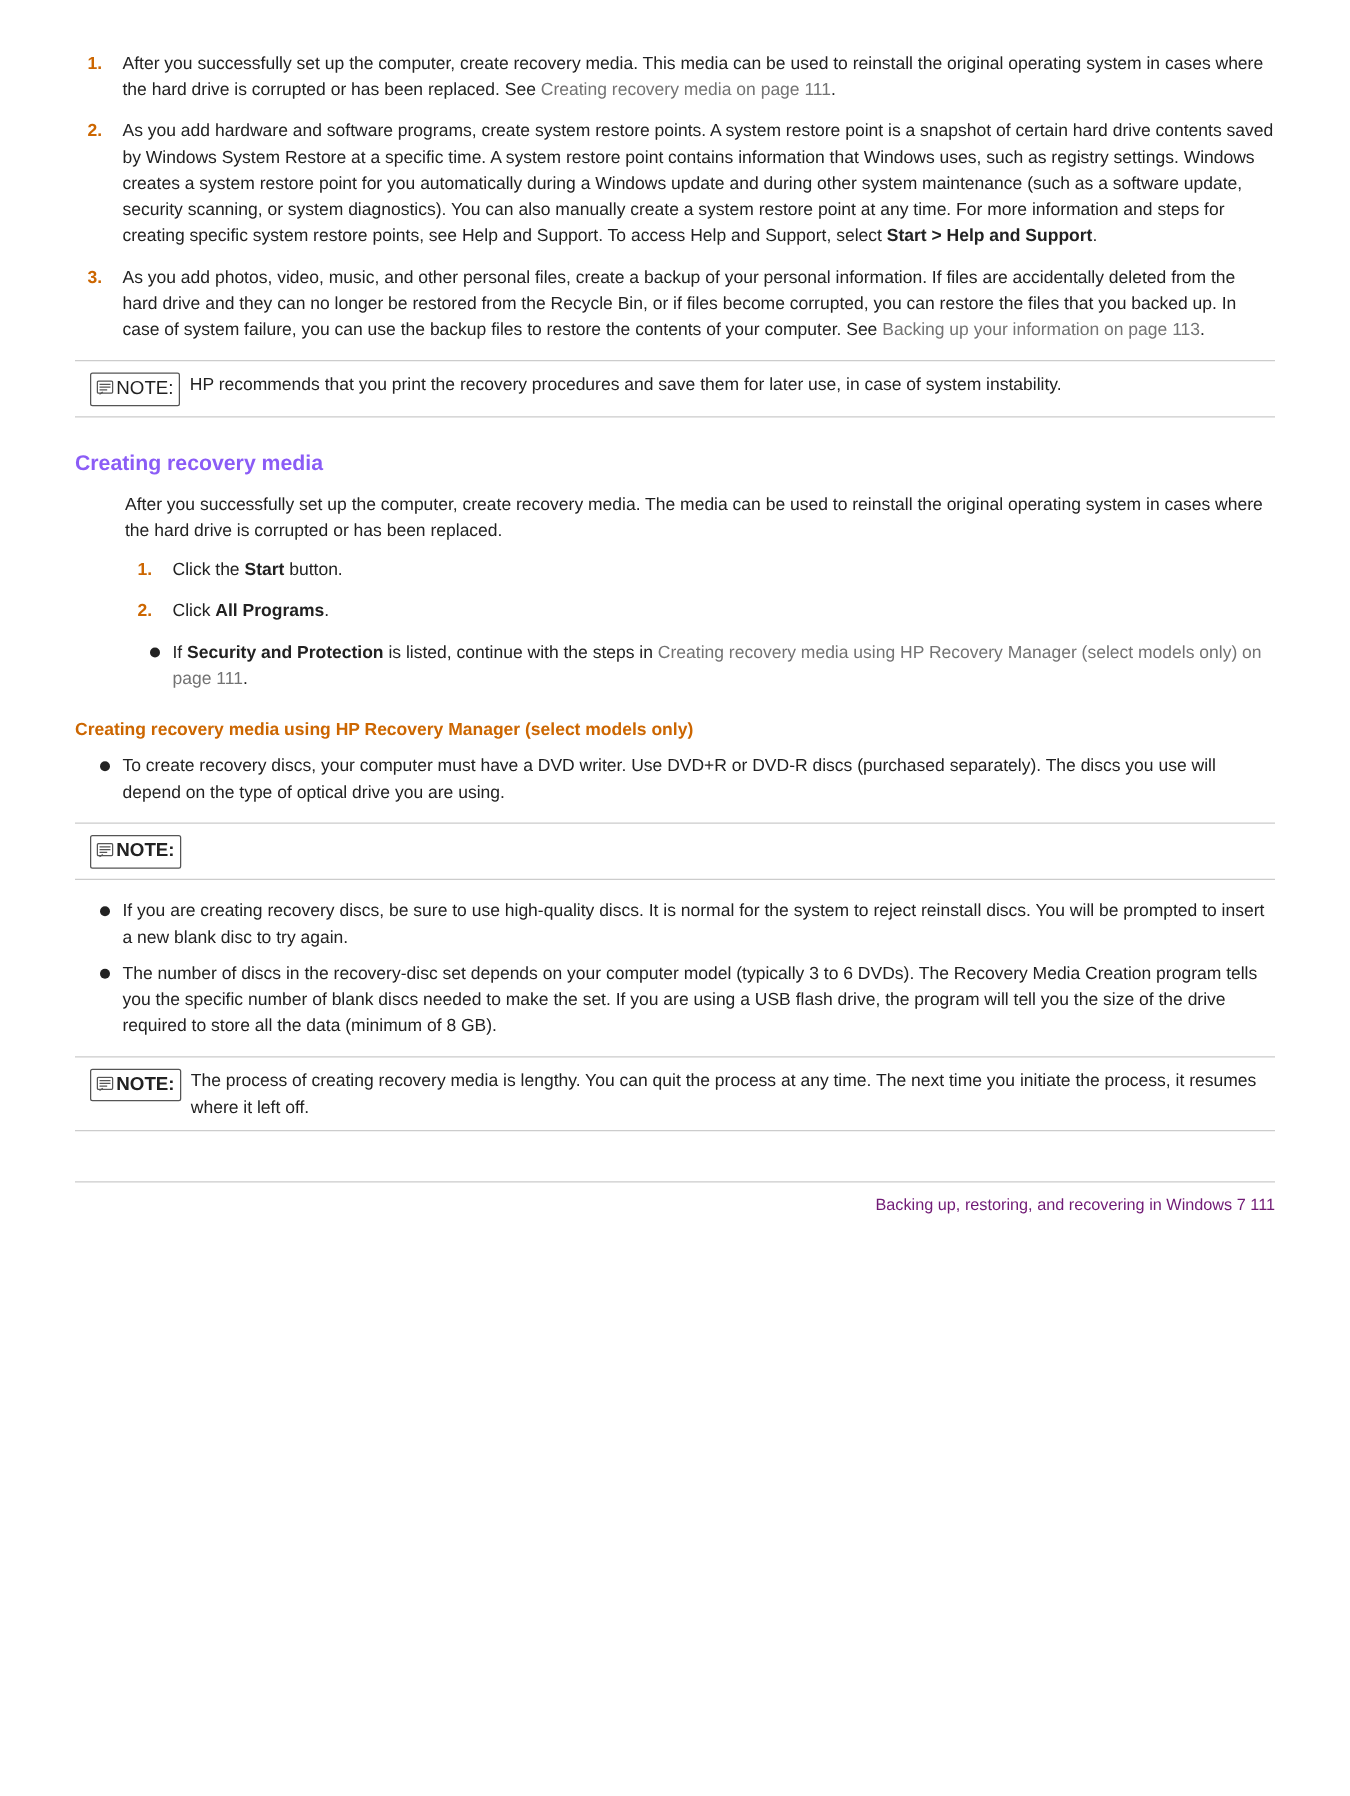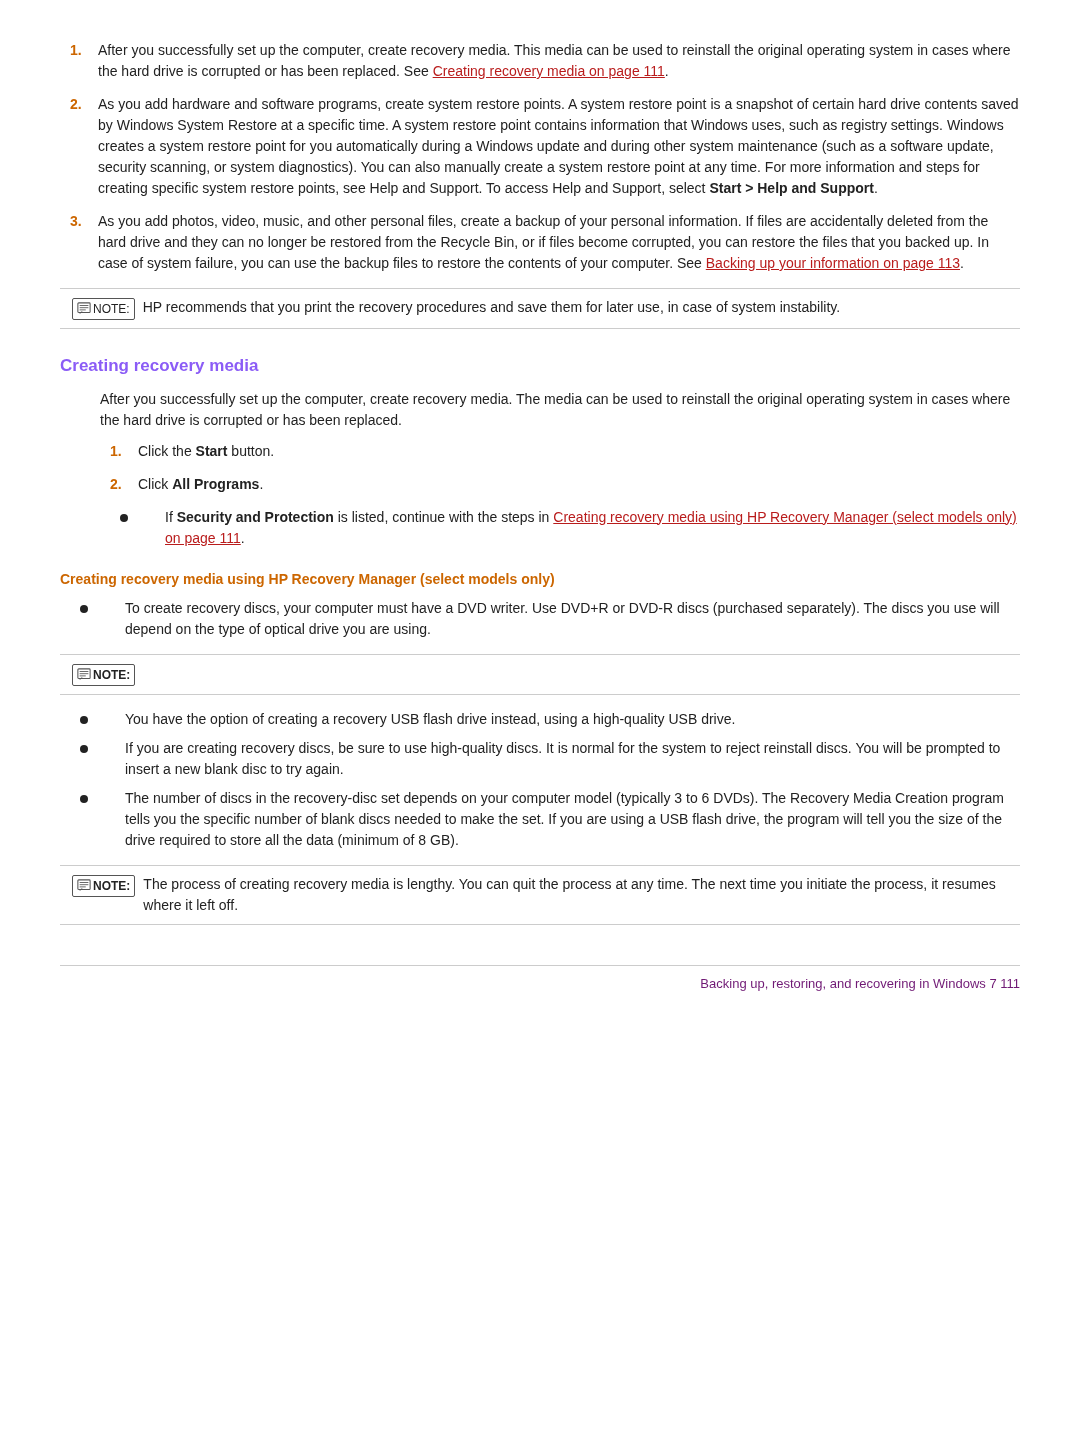--- a/index.html
+++ b/index.html
@@ -24,39 +24,38 @@
     .numbered-list li .num {
       color: #cc6600;
       font-weight: bold;
       min-width: 28px;
       flex-shrink: 0;
     }
     .numbered-list li .content {
       flex: 1;
     }
     a {
-      color: #b91c1c;
-      text-decoration: underline;
+      color: #737373;
     }
     .note-box {
       border-top: 1px solid #ccc;
       border-bottom: 1px solid #ccc;
       padding: 8px 12px;
       margin: 14px 0;
       display: flex;
       align-items: flex-start;
       gap: 8px;
     }
     .note-icon {
       display: inline-flex;
       align-items: center;
       justify-content: center;
       border: 1px solid #555;
       border-radius: 2px;
-      font-size: 12px;
+      font-size: 15px;
       padding: 1px 4px;
       white-space: nowrap;
       margin-top: 1px;
       flex-shrink: 0;
     }
     .note-icon svg {
       width: 14px;
       height: 14px;
       margin-right: 2px;
     }
@@ -81,21 +80,20 @@
       margin-bottom: 10px;
     }
     .bullet-list {
       list-style: none;
       padding: 0;
       margin: 8px 0 8px 20px;
     }
     .bullet-list li {
       display: flex;
       margin-bottom: 8px;
-      gap: 27px;
     }
     .bullet-list li .bullet {
       min-width: 18px;
       flex-shrink: 0;
     }
     .bullet-list li .content {
       flex: 1;
     }
     .sub-bullet {
       width: 8px;
@@ -204,26 +202,20 @@
       <line x1="3" y1="9" x2="10" y2="9" stroke="#555" stroke-width="1"></line>
     </svg>
     <span class="note-label">NOTE:</span>
   </span>
 </div>
 
 <ul class="bullet-list">
   <li>
     <span class="bullet"><span class="sub-bullet"></span></span>
     <span class="content">
-      You have the option of creating a recovery USB flash drive instead, using a high-quality USB drive.
-    </span>
-  </li>
-  <li>
-    <span class="bullet"><span class="sub-bullet"></span></span>
-    <span class="content">
       If you are creating recovery discs, be sure to use high-quality discs. It is normal for the system to reject reinstall discs. You will be prompted to insert a new blank disc to try again.
     </span>
   </li>
   <li>
     <span class="bullet"><span class="sub-bullet"></span></span>
     <span class="content">
       The number of discs in the recovery-disc set depends on your computer model (typically 3 to 6 DVDs). The Recovery Media Creation program tells you the specific number of blank discs needed to make the set. If you are using a USB flash drive, the program will tell you the size of the drive required to store all the data (minimum of 8 GB).
     </span>
   </li>
 </ul>

